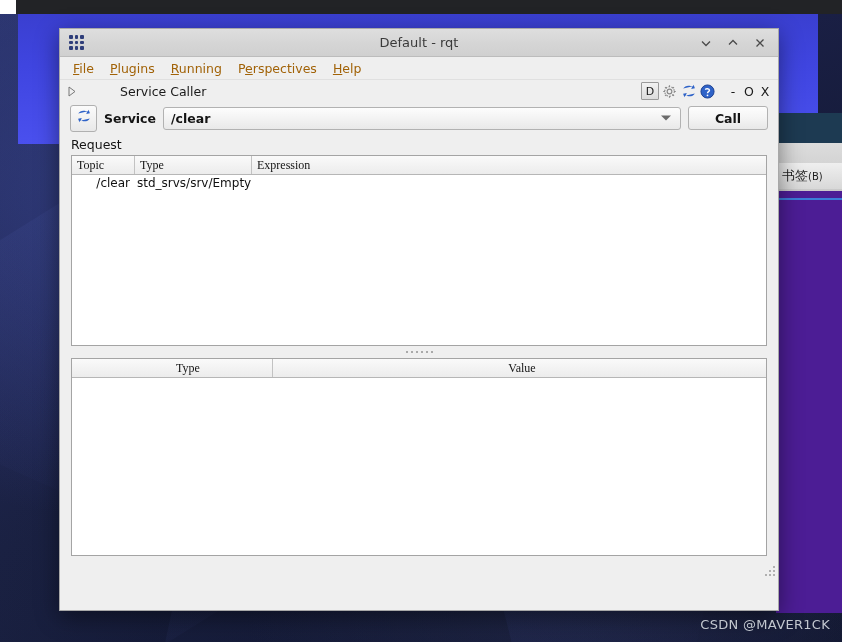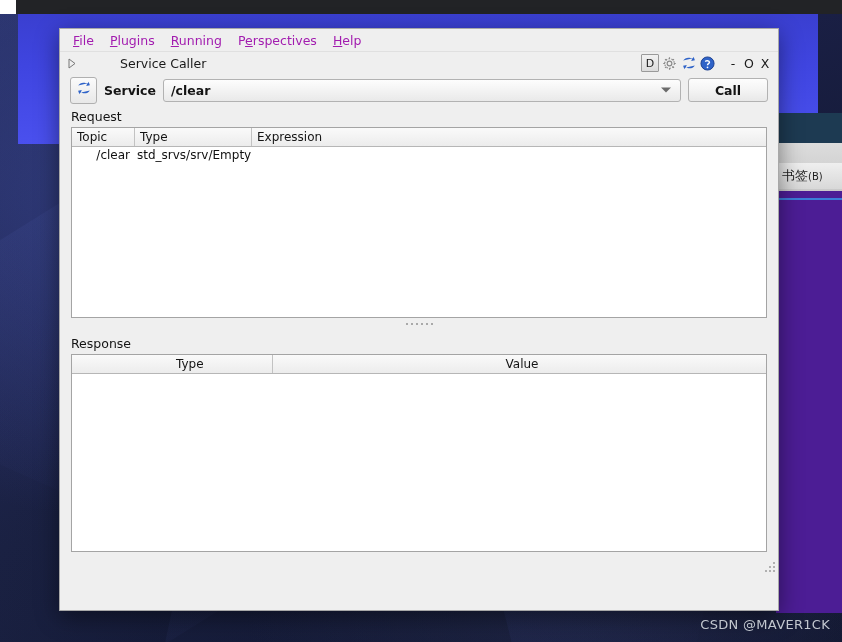--- a/index.html
+++ b/index.html
@@ -178,21 +178,21 @@
   .menubar {
     height: 22px;
     background: #efefef;
     display: flex;
     align-items: center;
     padding-left: 5px;
     border-bottom: 1px solid #e0e0e0;
   }
   .menuitem {
     font-size: 12.5px;
-    color: #a21caf;
+    color: #a16207;
     padding: 2px 8px;
     cursor: default;
   }
   .menuitem u { text-decoration: underline; }
 
   
   .plugin-bar {
     height: 22px;
     background: #efefef;
     display: flex;
@@ -324,20 +324,21 @@
   }
   .th {
     font-size: 12px;
     color: #141414;
     padding-left: 5px;
     line-height: 18px;
     border-right: 1px solid #c2c2c2;
     box-sizing: border-box;
     overflow: hidden;
     white-space: nowrap;
+    font-family: Liberation Serif, serif;
   }
   .th:last-child { border-right: none; }
   .tbl-body { background: #ffffff; }
   .tr { display: flex; height: 17px; align-items: center; }
   .td {
     font-size: 12px;
     color: #111111;
     line-height: 17px;
     box-sizing: border-box;
     overflow: hidden;
@@ -421,20 +422,51 @@
   <div class="bgwin-term">
     <div class="term-titlebar"></div>
     <div class="term-menu">
       <span>书签</span><span class="sub">(B)</span>
     </div>
     <div class="term-divider"></div>
   </div>
 
   <div class="rqt">
 
+    <div class="titlebar">
+      <div class="grid-icon">
+        <i></i>
+          <i></i>
+          <i></i>
+          <i></i>
+          <i></i>
+          <i></i>
+          <i></i>
+          <i></i>
+          <i></i>
+      </div>
+      <div class="title-text">Default - rqt</div>
+      <div class="win-controls">
+        <div class="wc">
+          <svg width="14" height="14" viewBox="0 0 14 14">
+              <path d="M3 5.5 L7 9.5 L11 5.5" stroke="#4a4a4a" stroke-width="1.3" fill="none"></path>
+            </svg>
+        </div>
+        <div class="wc">
+          <svg width="14" height="14" viewBox="0 0 14 14">
+              <path d="M3 8.5 L7 4.5 L11 8.5" stroke="#4a4a4a" stroke-width="1.3" fill="none"></path>
+            </svg>
+        </div>
+        <div class="wc">
+          <svg width="14" height="14" viewBox="0 0 14 14">
+              <path d="M3.5 3.5 L10.5 10.5 M10.5 3.5 L3.5 10.5" stroke="#4a4a4a" stroke-width="1.3" fill="none"></path>
+            </svg>
+        </div>
+      </div>
+    </div>
 
     <div class="menubar">
       <div class="menuitem"><u>F</u><span>ile</span></div>
       <div class="menuitem"><u>P</u><span>lugins</span></div>
       <div class="menuitem"><u>R</u><span>unning</span></div>
       <div class="menuitem">P<u>e</u><span>rspectives</span></div>
       <div class="menuitem"><u>H</u><span>elp</span></div>
     </div>
 
     <div class="plugin-bar">
@@ -514,21 +546,20 @@
 
     <div class="splitter">
       <i></i>
         <i></i>
         <i></i>
         <i></i>
         <i></i>
         <i></i>
     </div>
 
-    <div class="sect-label">Response</div>
     <div class="table-wrap">
       <div class="tbl-head">
         <div class="th c-field">Field</div>
         <div class="th c-rtype">Type</div>
         <div class="th c-value">Value</div>
       </div>
       <div class="tbl-body resp-body"></div>
     </div>
 
     <div class="bottom-pad">

